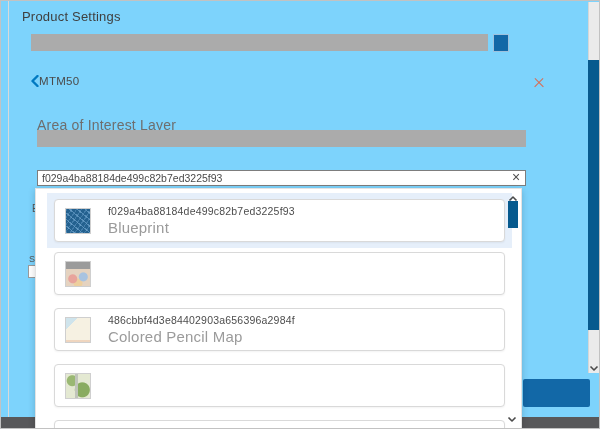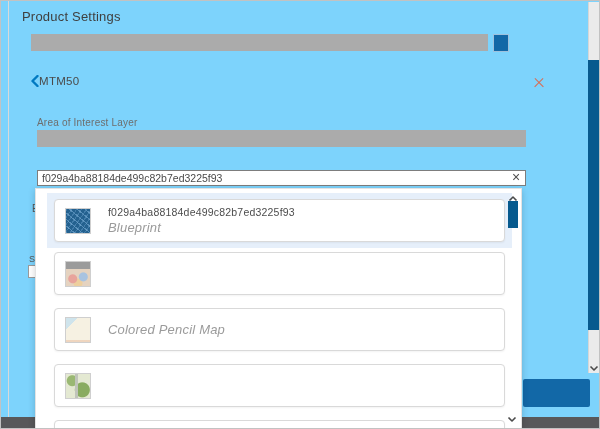--- a/index.html
+++ b/index.html
@@ -49,21 +49,21 @@
     position:absolute;left:532px;top:76px;width:12px;height:12px;cursor:pointer;
   }
   .close-x::before,.close-x::after{
     content:"";position:absolute;left:0;top:5px;width:12px;height:1.4px;
     background:var(--close-red);
   }
   .close-x::before{transform:rotate(45deg);}
   .close-x::after{transform:rotate(-45deg);}
 
   .field-label{
-    position:absolute;font-size:10px;color:#6e6e6e;letter-spacing:.2px;
+    position:absolute;font-size:14px;color:#6e6e6e;letter-spacing:.2px;
   }
   .aoi-label{left:36px;top:116px;}
   .aoi-bar{
     position:absolute;left:36px;top:129px;width:489px;height:17px;
     background:var(--bar-gray);
   }
   .basemap-label{left:36px;top:168px;}
   .basemap-input{
     position:absolute;left:36px;top:169px;width:489px;height:16px;
     border:1px solid #7d7d7d;background:#fff;
@@ -101,21 +101,21 @@
     padding:0 10px;
     background:#fff;border:1px solid #d9d9d9;border-radius:4px;
     box-shadow:0 1px 2px rgba(0,0,0,.05);
     margin-left:18px;margin-bottom:13px;cursor:pointer;
   }
   .halo .item-card{margin:0;height:43px;}
   .item-card--partial{height:40px;margin-bottom:0;}
   .item-card--partial .thumb{visibility:hidden;}
   .item-texts{display:flex;flex-direction:column;gap:2px;}
   .item-id{font-size:10.5px;color:#4d4d4d;letter-spacing:.2px;}
-  .item-name{font-size:13px;color:#9b9b9b;letter-spacing:.2px;font-style:italic;}
+  .item-name{font-size:15px;color:#9b9b9b;letter-spacing:.2px;}
   .thumb{width:26px;height:26px;flex:none;border:1px solid #cfcfcf;}
   .thumb--blueprint{
     background-color:#24618f;
     background-image:
       repeating-linear-gradient(40deg, rgba(130,180,220,.55) 0 1px, transparent 1px 5px),
       repeating-linear-gradient(-55deg, rgba(95,150,195,.5) 0 1px, transparent 1px 4px);
   }
   .thumb--charted-territory{
     background-color:#e5d3c0;
     background-image:
@@ -215,20 +215,21 @@
       <div class="item-name">Blueprint</div>
     </div>
   </div>
         </div>
         <div class="item-card">
     <div class="thumb thumb--charted-territory"></div>
   </div>
         <div class="item-card">
     <div class="thumb thumb--colored-pencil"></div>
     <div class="item-texts">
+      <div class="item-id">486cbbf4d3e84402903a656396a2984f</div>
       <div class="item-name">Colored Pencil Map</div>
     </div>
   </div>
         <div class="item-card">
     <div class="thumb thumb--community"></div>
   </div>
         <div class="item-card item-card--partial">
     <div class="thumb thumb--none"></div>
     <div class="item-texts">
       <div class="item-id"></div>

